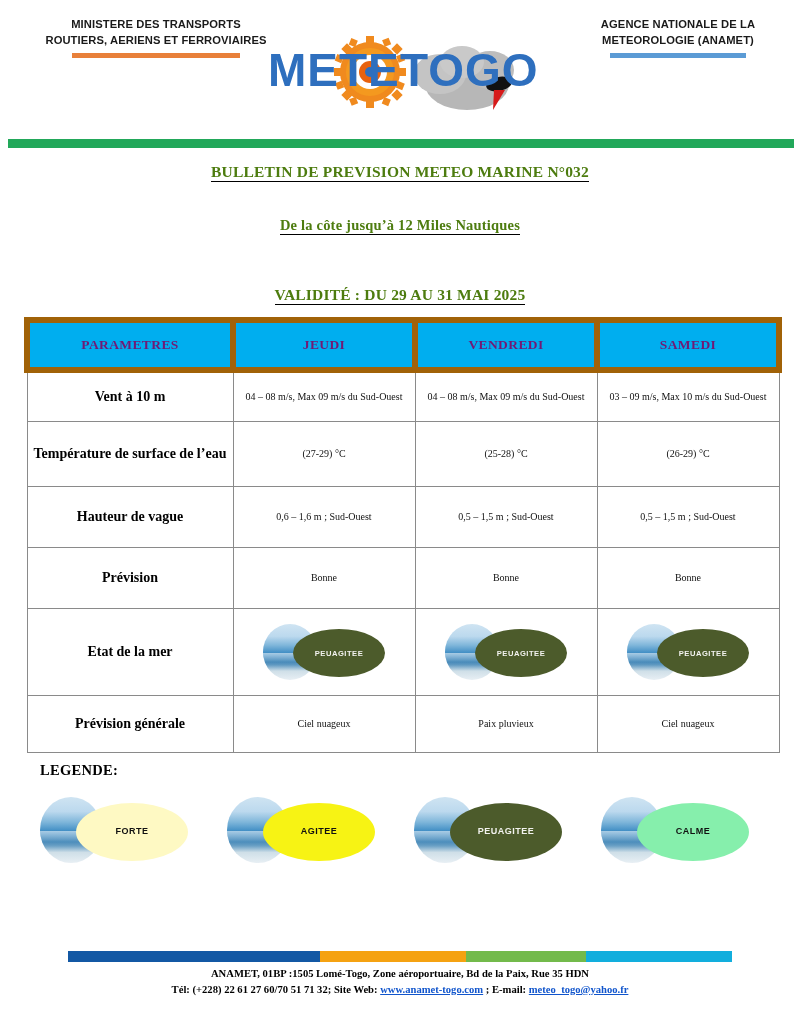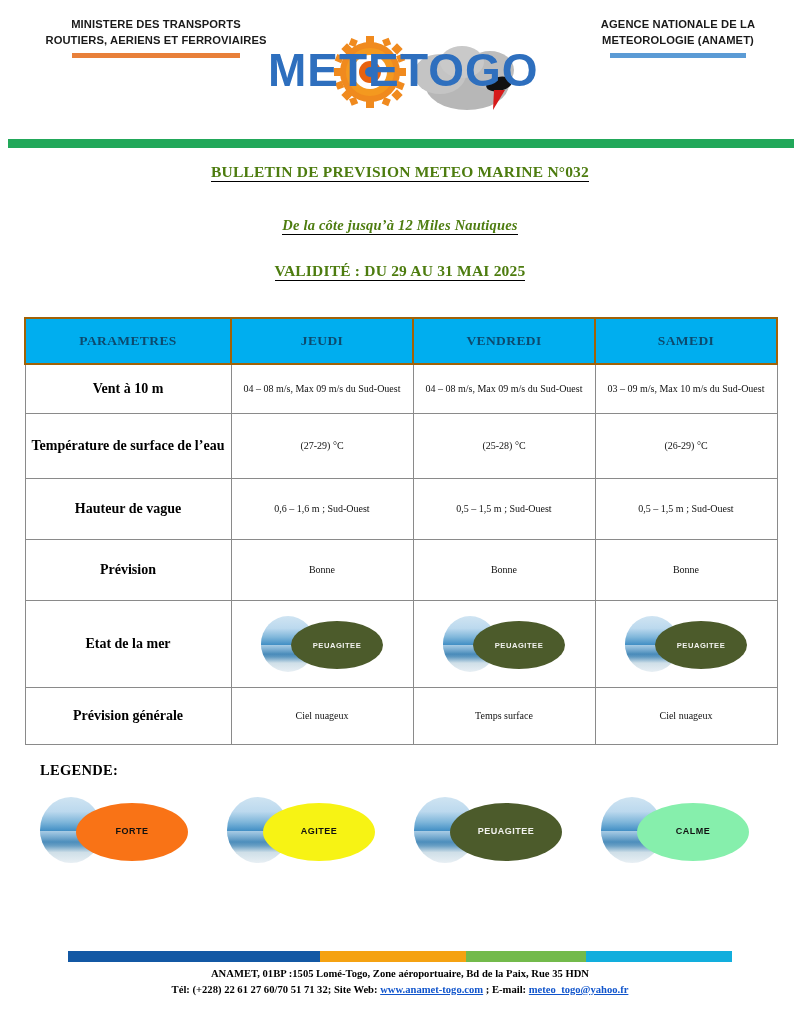--- a/index.html
+++ b/index.html
@@ -69,21 +69,21 @@
     width: 800px;
     text-align: center;
   }
   .title-line {
     font-family: "Liberation Serif", serif;
     font-weight: bold;
     color: #4d7c0f;
     letter-spacing: 0.2px;
   }
   .title-1 { font-size: 15.5px; margin-bottom: 36px; }
-  .title-2 { font-size: 14.5px; margin-bottom: 28px; font-style: italic; }
+  .title-2 { font-size: 14.5px; margin-bottom: 52px; }
   .title-3 { font-size: 15.5px; }
   .title-line span {
     border-bottom: 1.6px solid #000;
     padding-bottom: 1px;
   }
 
   
   .fc-table {
     position: absolute;
     left: 24px;
@@ -93,27 +93,27 @@
     table-layout: fixed;
   }
   .fc-table td, .fc-table th {
     border: 1px solid #8a8a8a;
     vertical-align: middle;
     text-align: center;
     padding: 4px 6px;
   }
   .fc-table thead th {
     background: #00AEEF;
-    color: #0c4a6e;
+    color: #701a75;
     font-family: "Liberation Serif", serif;
     font-weight: bold;
     font-size: 13.5px;
     height: 36px;
     letter-spacing: 0.4px;
-    border: 2px solid #a16207;
+    border: 6px solid #a16207;
   }
   .col-param { width: 206px; }
   .col-day   { width: 182px; }
 
   .param-cell {
     font-family: "Liberation Serif", serif;
     font-weight: bold;
     font-size: 14px;
     color: #000;
     line-height: 1.35;
@@ -411,33 +411,33 @@
               <div>PEU</div>
               <div>AGITEE</div>
             </div>
         </div>
       </td>
     </tr>
 
     <tr class="row-gen">
       <td class="param-cell">Prévision générale</td>
       <td class="val-cell">Ciel nuageux</td>
-      <td class="val-cell">Temps surface</td>
+      <td class="val-cell">Paix pluvieux</td>
       <td class="val-cell">Ciel nuageux</td>
     </tr>
   </tbody>
 </table>
 
 <div class="legend-title">LEGENDE:</div>
 
 <div class="legend-row">
   <div class="legend-item">
     <div class="sea-badge">
       <div class="sea-photo"></div>
-      <div class="sea-ellipse" style="background: #f97316; color: rgb(17, 17, 17);">FORTE</div>
+      <div class="sea-ellipse" style="background: #fef9c3; color: rgb(17, 17, 17);">FORTE</div>
     </div>
   </div>
   <div class="legend-item">
     <div class="sea-badge">
       <div class="sea-photo"></div>
       <div class="sea-ellipse" style="background: rgb(247, 243, 20); color: rgb(17, 17, 17);">AGITEE</div>
     </div>
   </div>
   <div class="legend-item">
     <div class="sea-badge">

